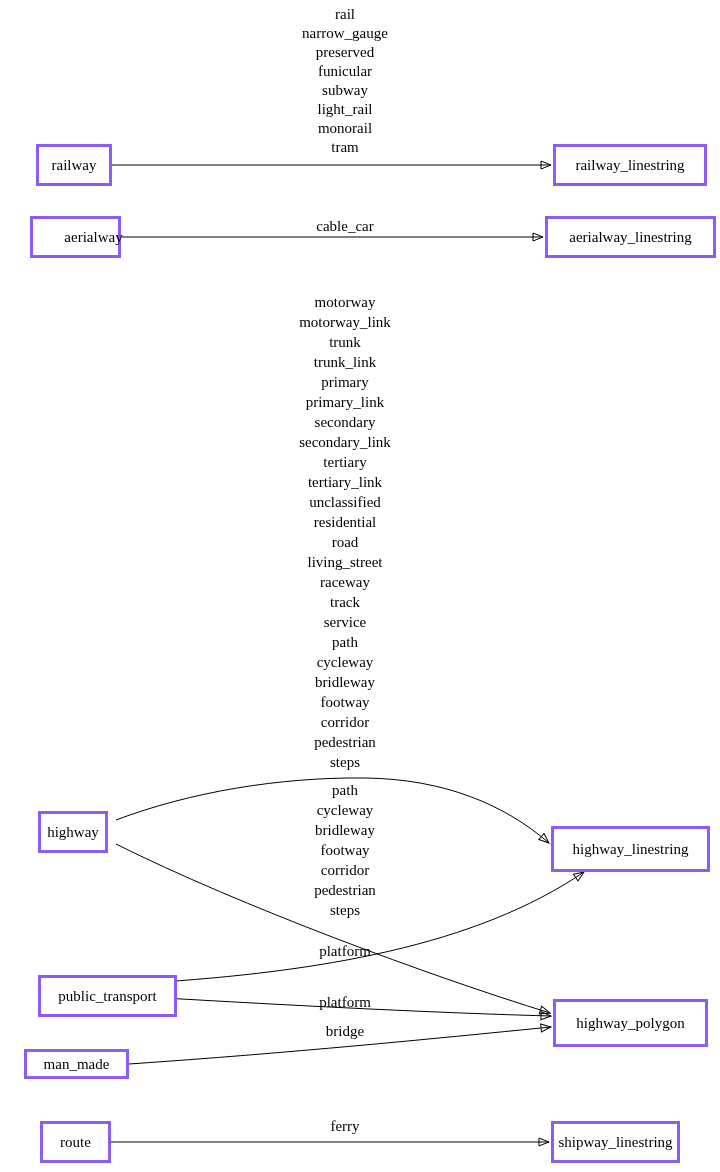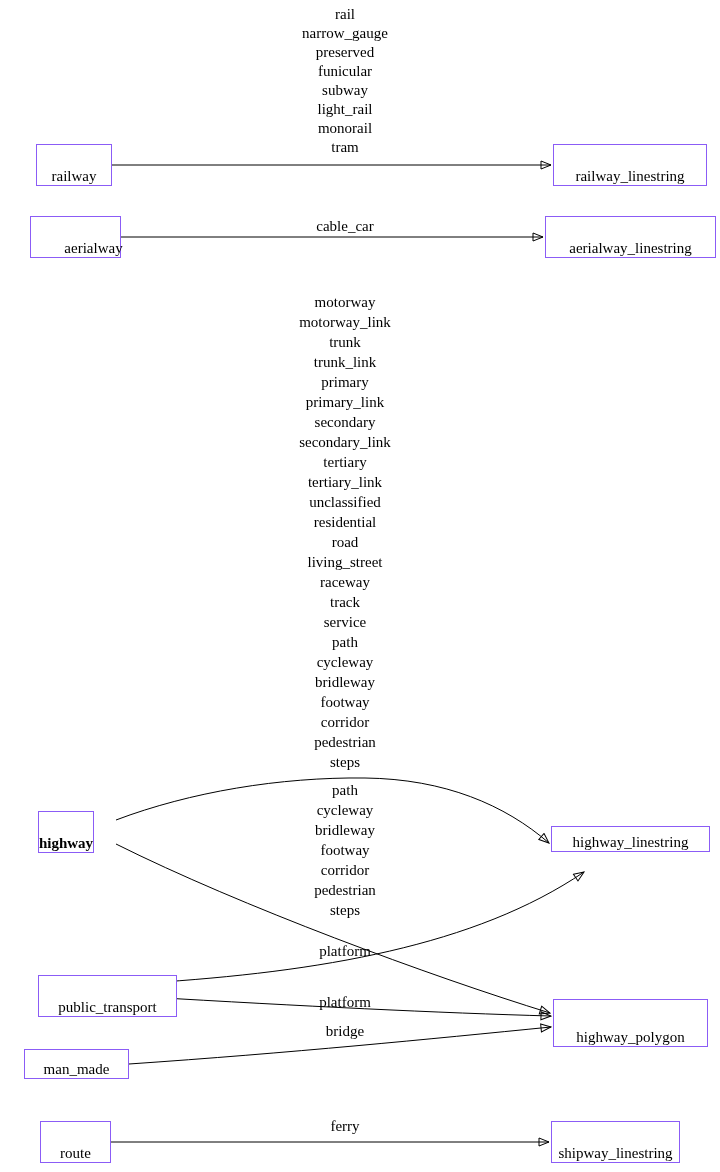--- a/index.html
+++ b/index.html
@@ -14,24 +14,24 @@
     overflow: hidden;
   }
   .edges {
     position: absolute;
     left: 0; top: 0;
   }
   .edges path { stroke: #000000; stroke-width: 1px; fill: none; }
   .node {
     position: absolute;
     box-sizing: border-box;
-    border: 1px solid #8b5cf6;
+    border: 3px solid #8b5cf6;
     background: #ffffff;
     display: flex;
-    align-items: flex-end;
+    align-items: center;
     justify-content: center;
     white-space: nowrap;
   }
   .edge-label {
     position: absolute;
     transform: translateX(-50%);
     text-align: center;
     white-space: pre-line;
     line-height: 20px;
   }
@@ -57,40 +57,40 @@
     <path d="M 129 1064 C 290 1053, 430 1039, 551 1027" marker-end="url(#arrow)"></path>
     <path d="M 111 1142 L 549 1142" marker-end="url(#arrow)"></path>
   </svg>
 
   <div class="node" style="left:36px; top:144px; width:76px; height:42px;">
     <span>railway</span>
   </div>
   <div class="node" style="left:30px; top:216px; width:91px; height:42px;padding-left:36px;">
     <span>aerialway</span>
   </div>
-  <div class="node" style="left:38px; top:811px; width:56px; height:42px;font-weight:bold;">
+  <div class="node" style="left:38px; top:811px; width:70px; height:42px;">
     <span>highway</span>
   </div>
   <div class="node" style="left:8px; top:975px; width:139px; height:42px;margin-left:30px;">
     <span>public_transport</span>
   </div>
   <div class="node" style="left:24px; top:1049px; width:105px; height:30px;">
     <span>man_made</span>
   </div>
   <div class="node" style="left:40px; top:1121px; width:71px; height:42px;">
     <span>route</span>
   </div>
 
   <div class="node" style="left:545px; top:216px; width:171px; height:42px;">
     <span>aerialway_linestring</span>
   </div>
   <div class="node" style="left:553px; top:144px; width:154px; height:42px;">
     <span>railway_linestring</span>
   </div>
-  <div class="node" style="left:551px; top:826px; width:159px; height:26px;">
+  <div class="node" style="left:551px; top:826px; width:159px; height:46px;">
     <span>highway_linestring</span>
   </div>
   <div class="node" style="left:553px; top:999px; width:155px; height:48px;">
     <span>highway_polygon</span>
   </div>
   <div class="node" style="left:551px; top:1121px; width:129px; height:42px;">
     <span>shipway_linestring</span>
   </div>
 
   <div class="edge-label tight" style="left:345px; top:5px;">rail

